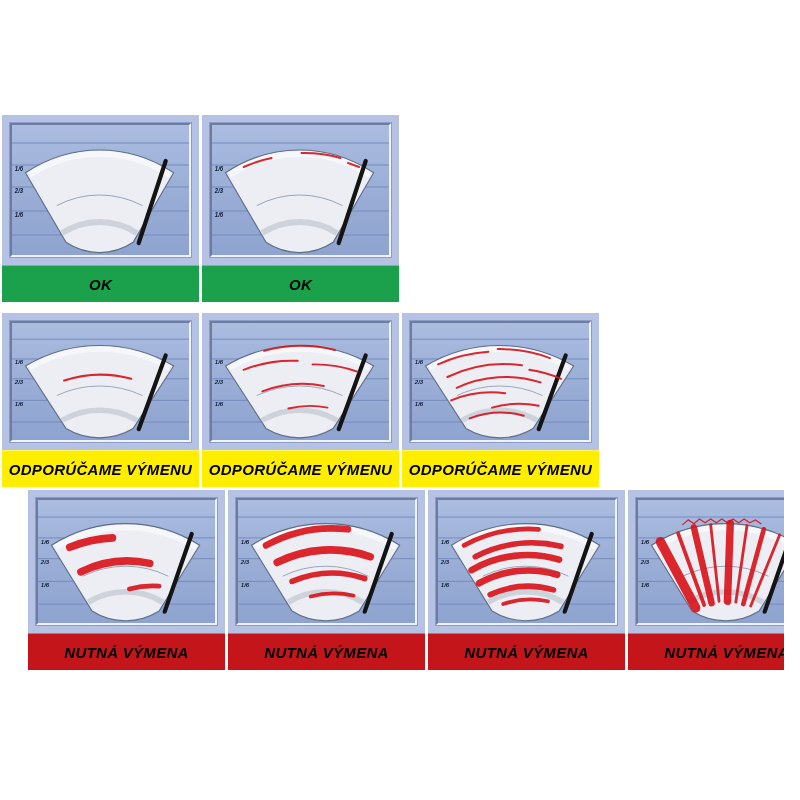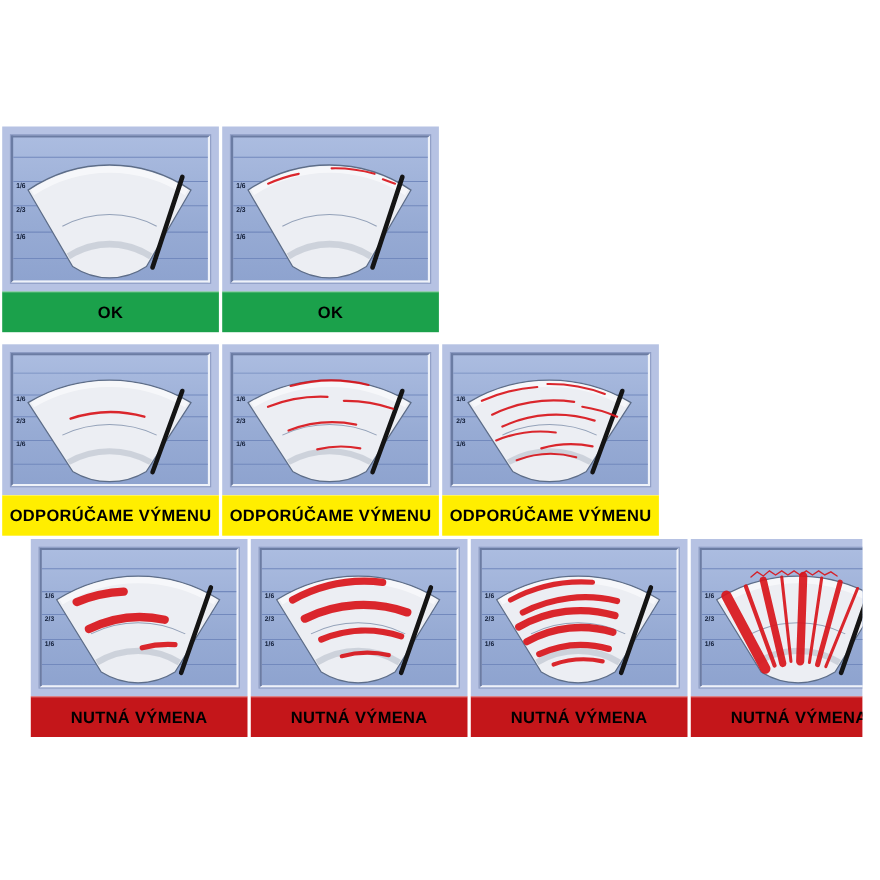--- a/index.html
+++ b/index.html
@@ -1,18 +1,19 @@
 <!DOCTYPE html>
 <html><head>
 <meta charset="utf-8">
 <style>
   html,body{margin:0;padding:0;background:#ffffff;}
   #stage{
     position:relative;width:784px;height:800px;background:#ffffff;overflow:hidden;
     font-family:"Liberation Sans",sans-serif;
+    font-style:italic;
   }
   .row{position:absolute;display:flex;gap:3px;}
   .row1{top:115px;left:2px;--dh:150px;}
   .row2{top:313px;left:2px;--dh:137px;}
   .row3{top:490px;left:2px;margin-left:26px;--dh:143px;}
   .cell{width:197px;display:flex;flex-direction:column;}
   .diagram{
     height:var(--dh);background:#b6c2e3;padding:8px;box-sizing:border-box;
   }
   .panel{

